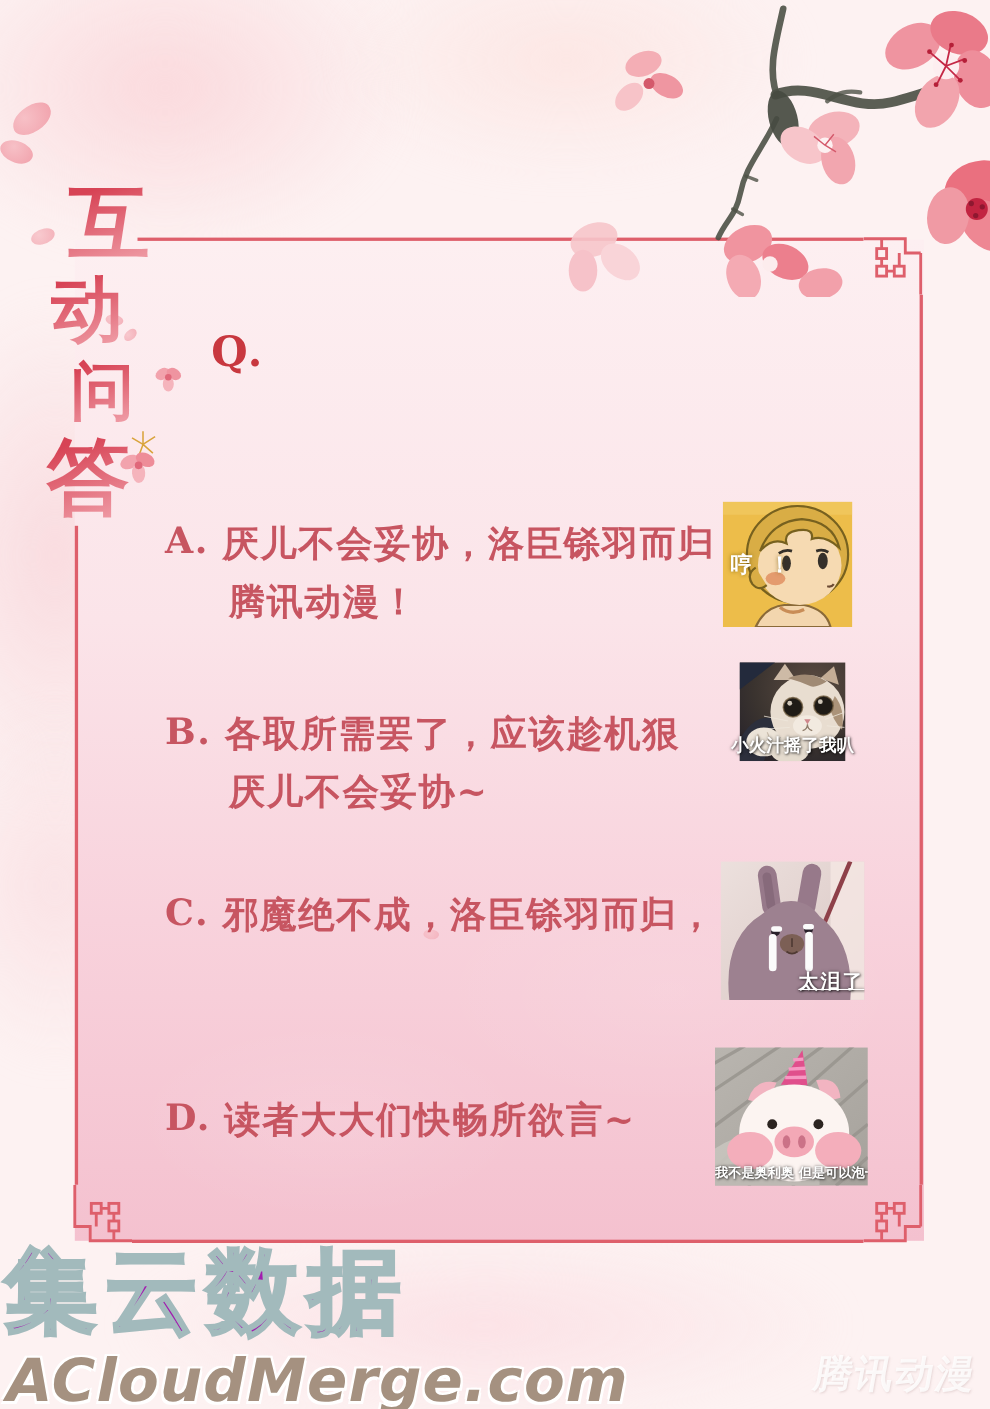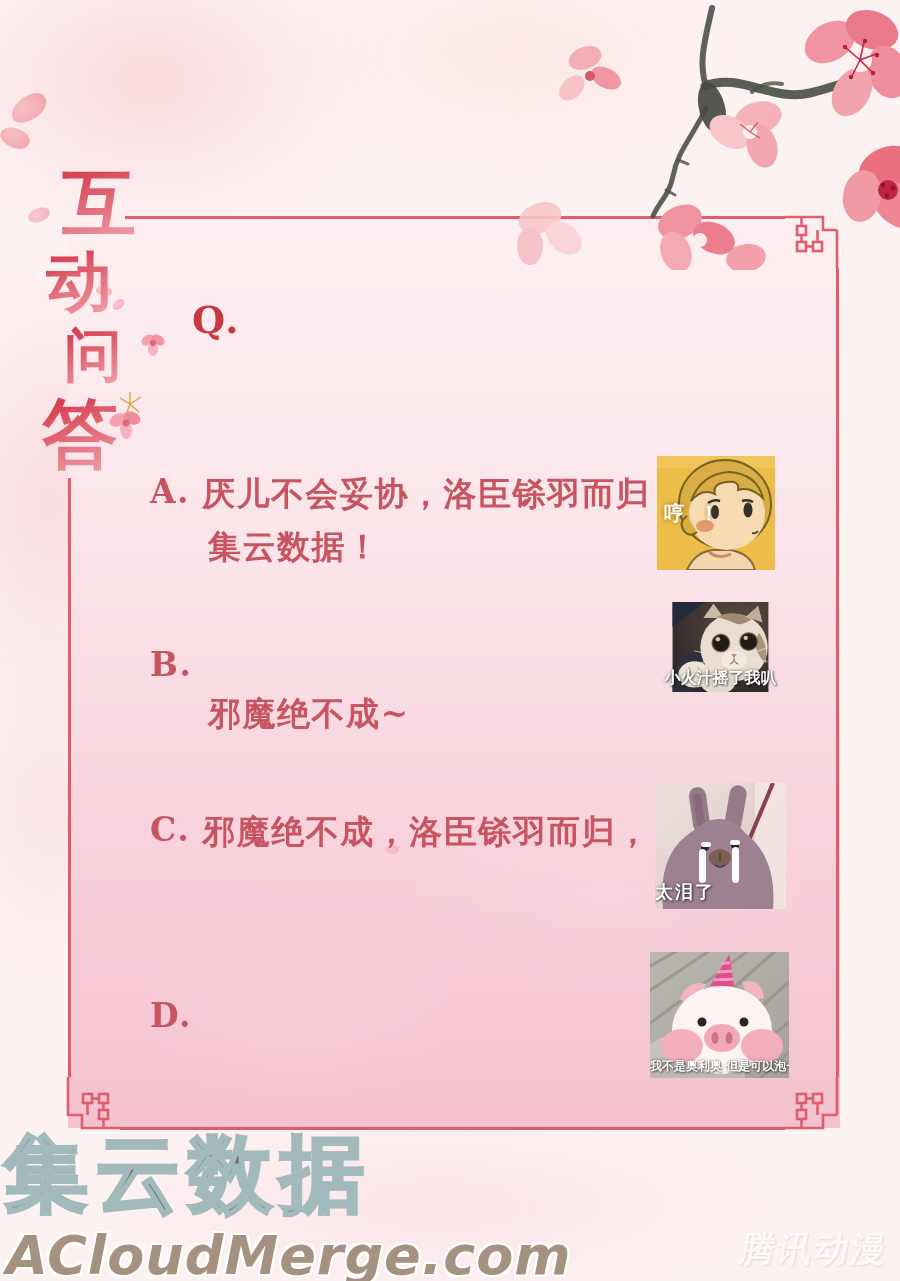--- a/index.html
+++ b/index.html
@@ -31,29 +31,29 @@
   .option{position:absolute;z-index:5;font-weight:700;font-size:33px;color:#c75561;letter-spacing:1.5px;}
   .opt-line{display:flex;gap:12px;white-space:nowrap;}
   .opt-line2{margin-left:58px;margin-top:8px;white-space:nowrap;}
 
   .meme{position:absolute;z-index:5;overflow:hidden;}
   .meme svg{display:block;width:100%;height:100%;}
   .meme-caption{position:absolute;color:#fff;font-family:"DejaVu Sans",sans-serif;font-weight:700;
     text-shadow:0 0 3px rgba(0,0,0,.55),1px 1px 2px rgba(0,0,0,.5);white-space:nowrap;}
   .cap-a{left:7px;top:44px;font-size:20px;letter-spacing:4px;text-shadow:0 0 4px rgba(120,90,10,.8);}
   .cap-b{left:0;right:0;bottom:3px;text-align:center;font-size:16px;}
-  .cap-c{left:0;right:0;bottom:5px;text-align:left;font-size:18px;letter-spacing:2px;}
+  .cap-c{left:0;right:0;bottom:5px;text-align:right;font-size:18px;letter-spacing:2px;text-decoration:underline;}
   .cap-d{left:0;right:0;bottom:3px;text-align:center;font-size:12px;}
 
   .deco{position:absolute;pointer-events:none;}
   .petal{position:absolute;border-radius:62% 38% 60% 40%;
     background:radial-gradient(circle at 35% 35%,#f6b9c0,#ef94a0);opacity:.85;}
 
   .wm-cn{position:absolute;left:4px;top:1128px;z-index:8;font-family:"DejaVu Sans",sans-serif;
-    font-weight:700;font-size:84px;letter-spacing:8px;color:#737373;line-height:1.1;
+    font-weight:700;font-size:84px;letter-spacing:8px;color:#a21caf;line-height:1.1;
     -webkit-text-stroke:3px #a2babc;text-shadow:0 0 1px #a2babc;}
   .wm-url{position:absolute;left:6px;top:1224px;z-index:8;font-family:"DejaVu Sans",sans-serif;
     font-weight:700;font-size:54px;font-style:italic;color:#a59180;letter-spacing:1px;
     text-shadow:-2px -2px 0 #fff,2px -2px 0 #fff,-2px 2px 0 #fff,2px 2px 0 #fff;}
   .wm-pub{position:absolute;left:740px;top:1226px;z-index:8;font-family:"DejaVu Sans",sans-serif;
     font-weight:700;font-size:35px;letter-spacing:2px;color:rgba(255,255,255,.82);
     transform:skewX(-10deg);text-shadow:1px 1px 2px rgba(190,160,160,.35);}
 </style>
 </head>
 <body>
@@ -219,21 +219,21 @@
 
   <div class="question">
     <span>Q.</span>
   </div>
 
   <div class="option" style="left:150px;top:472px;">
     <div class="opt-line">
       <span>A.</span>
       <span>厌儿不会妥协，洛臣铩羽而归</span>
     </div>
-    <div class="opt-line2">集云数据！</div>
+    <div class="opt-line2">腾讯动漫！</div>
   </div>
   <div class="meme" style="left:657px;top:456px;width:118px;height:114px;">
     <svg viewBox="0 0 118 114">
       <rect width="118" height="114" fill="#edbd4a"></rect>
       <rect width="118" height="12" fill="#f3cf6b" opacity=".5"></rect>
       <path d="M30,114 Q38,96 56,94 L74,94 Q94,98 98,114 Z" fill="#f3d6ae" stroke="#8a6a38" stroke-width="2"></path>
       <path d="M52,96 q10,8 22,2" fill="none" stroke="#c98d57" stroke-width="3"></path>
       <ellipse cx="68" cy="48" rx="46" ry="44" fill="#d9ad45" stroke="#77611f" stroke-width="2"></ellipse>
       <ellipse cx="70" cy="58" rx="38" ry="36" fill="#f6dab2"></ellipse>
       <path d="M34,45 Q44,18 72,16 Q100,18 106,42 Q93,30 81,34 Q83,24 69,26 Q55,28 58,38 Q45,32 34,45 Z" fill="#d9ad45" stroke="#77611f" stroke-width="2"></path>
@@ -244,22 +244,23 @@
       <path d="M85,45 q6,-2 11,1" stroke="#35302a" stroke-width="2.5" fill="none"></path>
       <ellipse cx="48" cy="70" rx="9" ry="6" fill="#e29366" opacity=".9"></ellipse>
       <path d="M95,77 q4,1 6,-2" stroke="#6b4a33" stroke-width="2" fill="none"></path>
     </svg>
     <div class="meme-caption cap-a">哼 ！</div>
   </div>
 
   <div class="option" style="left:150px;top:645px;">
     <div class="opt-line">
       <span>B.</span>
+      <span>各取所需罢了，应该趁机狠</span>
     </div>
-    <div class="opt-line2">邪魔绝不成~</div>
+    <div class="opt-line2">厌儿不会妥协~</div>
   </div>
   <div class="meme" style="left:655px;top:602px;width:131px;height:90px;">
     <svg viewBox="0 0 131 123">
       <defs>
           <radialGradient id="gb" cx="70%" cy="25%" r="95%">
         <stop offset="0" stop-color="#5c4c42"></stop>
             <stop offset=".6" stop-color="#3a332f"></stop>
             <stop offset="1" stop-color="#26222a"></stop>
       </radialGradient>
         </defs>
@@ -321,20 +322,21 @@
         <rect x="46" y="59" width="10" height="5" rx="2.5"></rect>
         <rect x="75" y="57" width="10" height="5" rx="2.5"></rect>
       </g>
     </svg>
     <div class="meme-caption cap-c">太泪了</div>
   </div>
 
   <div class="option" style="left:150px;top:996px;">
     <div class="opt-line">
       <span>D.</span>
+      <span>读者大大们快畅所欲言~</span>
     </div>
   </div>
   <div class="meme" style="left:650px;top:952px;width:139px;height:126px;">
     <svg viewBox="0 0 139 126">
       <defs>
           <linearGradient id="gd" x1="0" y1="0" x2="1" y2="1">
         <stop offset="0" stop-color="#b9b5af"></stop>
             <stop offset="1" stop-color="#a6a29c"></stop>
       </linearGradient>
         </defs>

